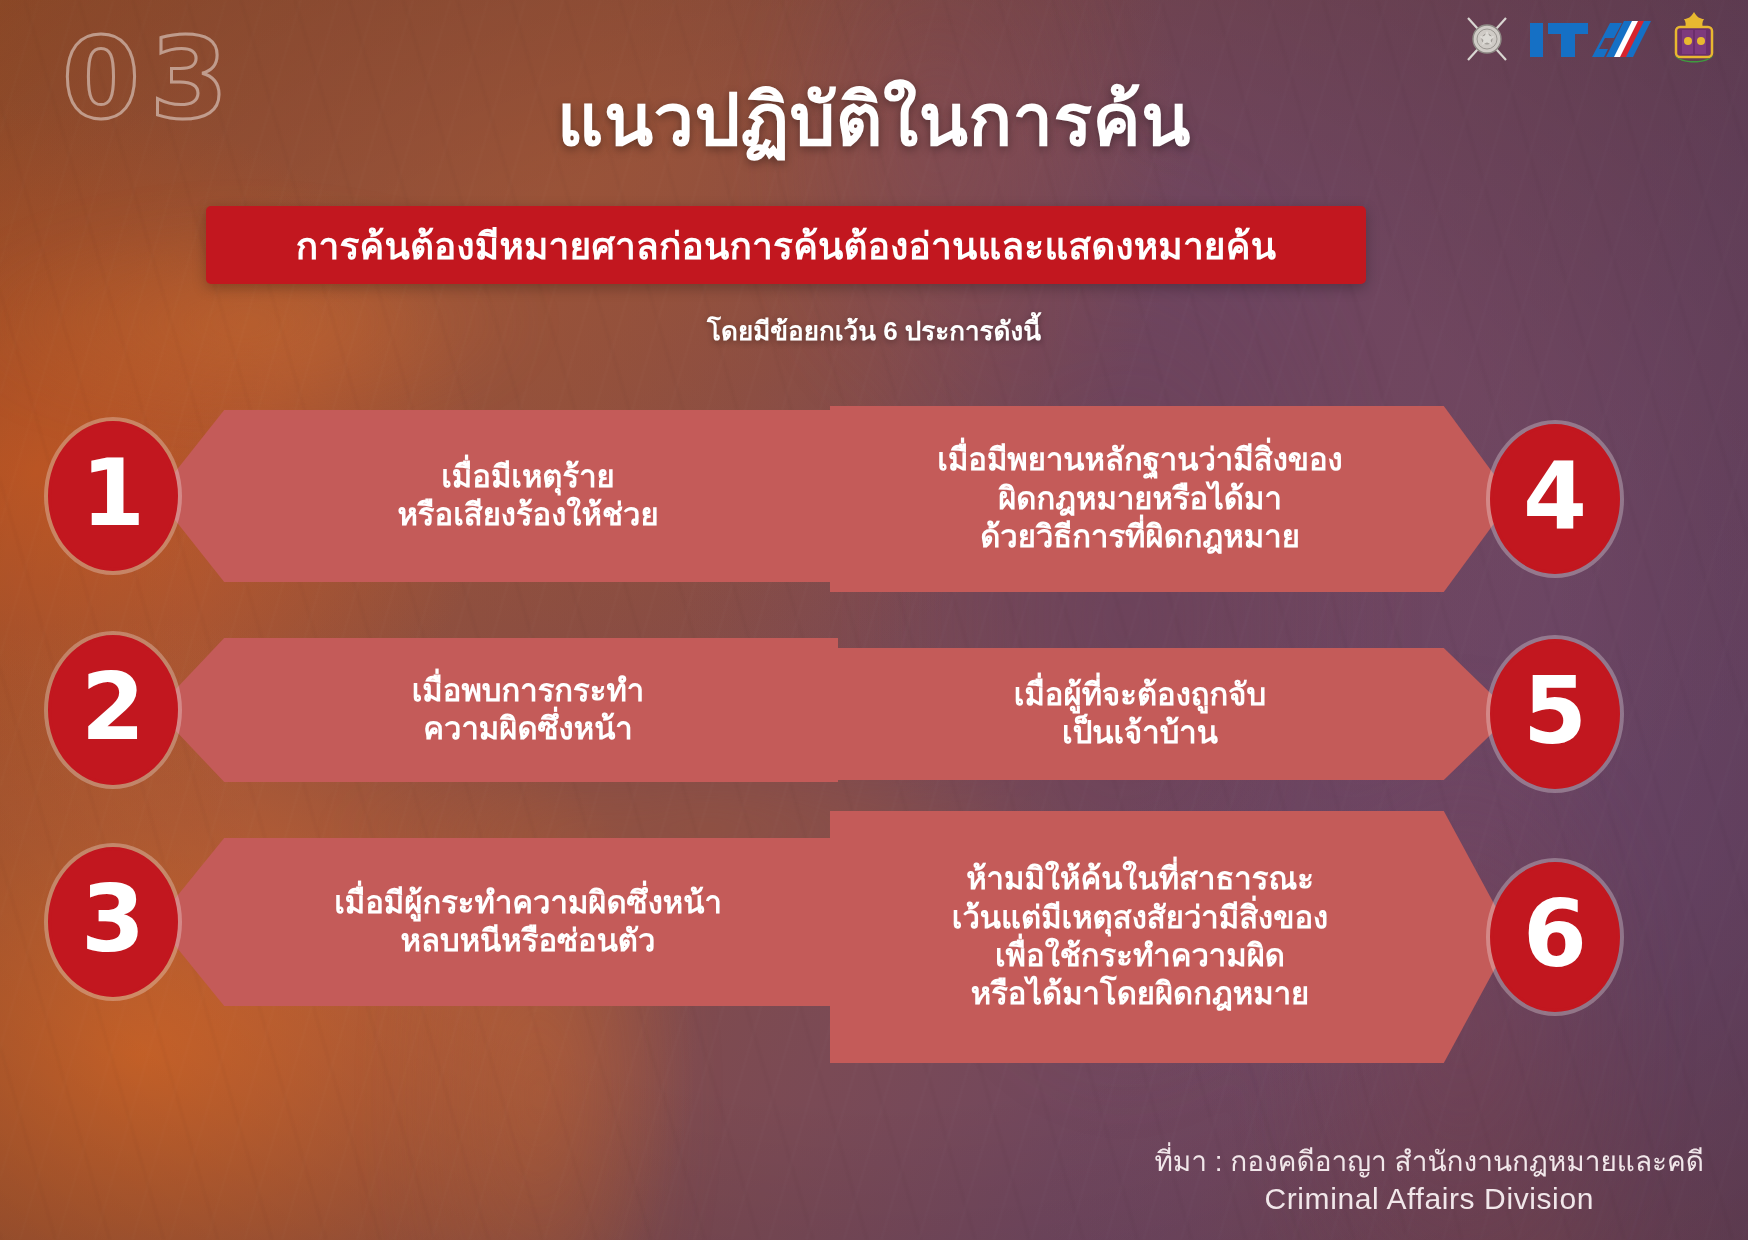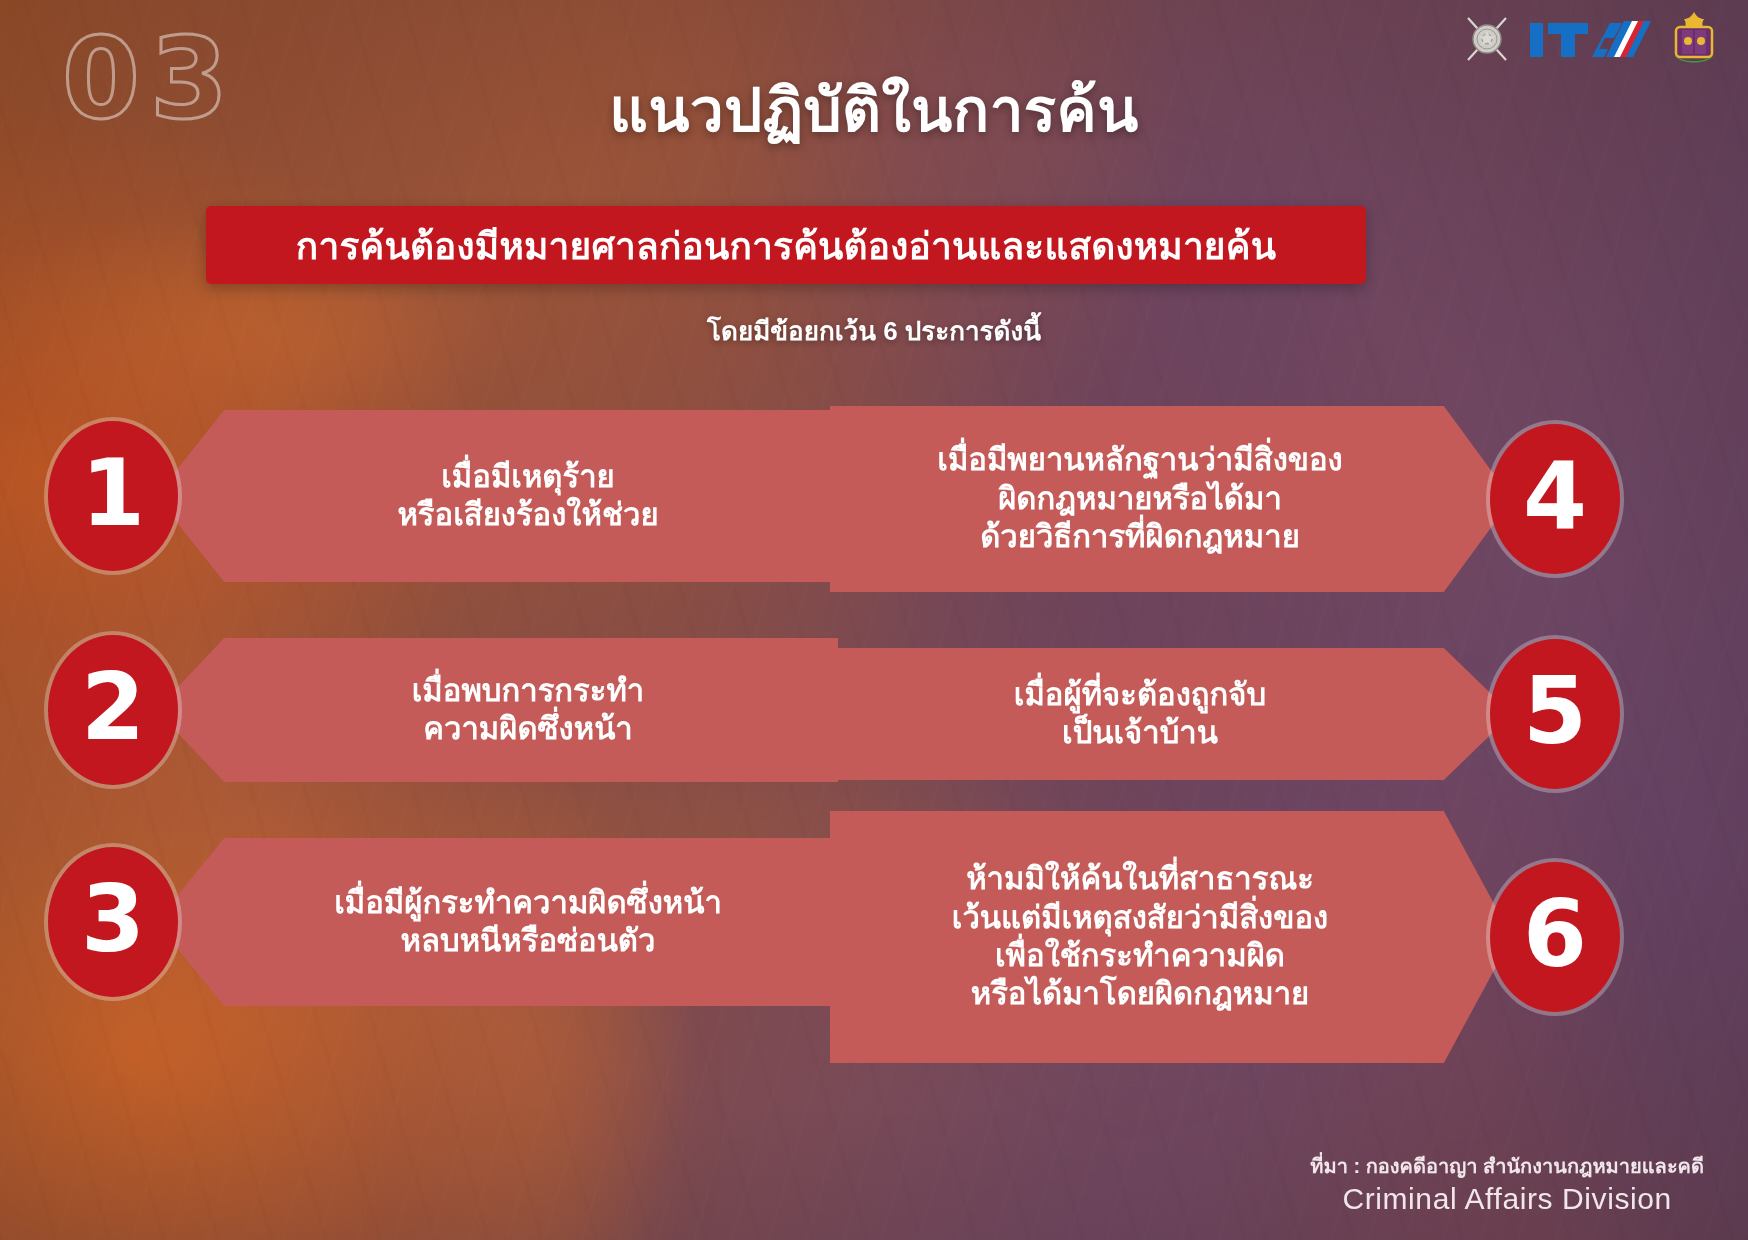--- a/index.html
+++ b/index.html
@@ -60,21 +60,21 @@
   
   .logos{position:absolute;right:28px;top:10px;display:flex;align-items:center;gap:12px;}
   .logo-police{width:58px;height:58px;position:relative;}
   .logo-ita{height:52px;display:block;}
   .logo-dept{width:52px;height:58px;display:block;}
 
   
   .title{
     position:absolute;top:62px;left:0;width:100%;
     text-align:center;color:#fff;
-    font-size:60px;font-weight:700;
+    font-size:72px;font-weight:700;
     text-shadow:0 3px 10px rgba(0,0,0,.35);
     letter-spacing:.5px;
   }
 
   
   .banner{
     position:absolute;top:206px;left:206px;width:1160px;height:78px;
     background:#C2171F;border-radius:5px;
     display:flex;align-items:center;justify-content:center;
     box-shadow:0 4px 14px rgba(0,0,0,.25);
@@ -130,21 +130,21 @@
     color:#ffffff;font-weight:700;font-size:31px;line-height:1.24;
     white-space:pre-line;
     padding-left:62px;
   }
   .arrow-right .arrow-text{padding-left:0;padding-right:62px;}
 
   
   .footer{
     position:absolute;right:44px;bottom:22px;text-align:center;color:#f1e7ea;
   }
-  .footer-line1{font-size:20px;font-weight:700;line-height:1.25;}
+  .footer-line1{font-size:28px;font-weight:400;line-height:1.25;}
   .footer-line2{font-size:30px;font-weight:400;line-height:1.3;letter-spacing:.6px;}
 </style>
 </head>
 <body>
 
 <div class="bg">
   <div class="bg-base"></div>
   <div class="bg-swirl"></div>
   <div class="bg-streak"></div>
   <div class="bg-vignette"></div>

